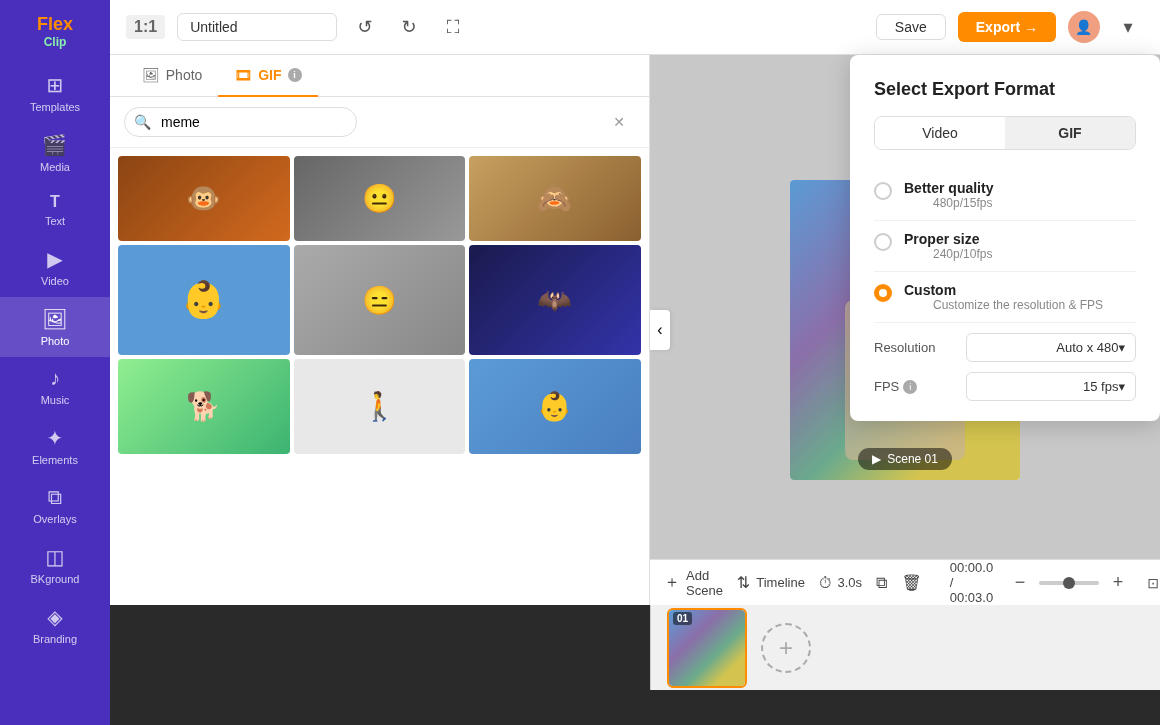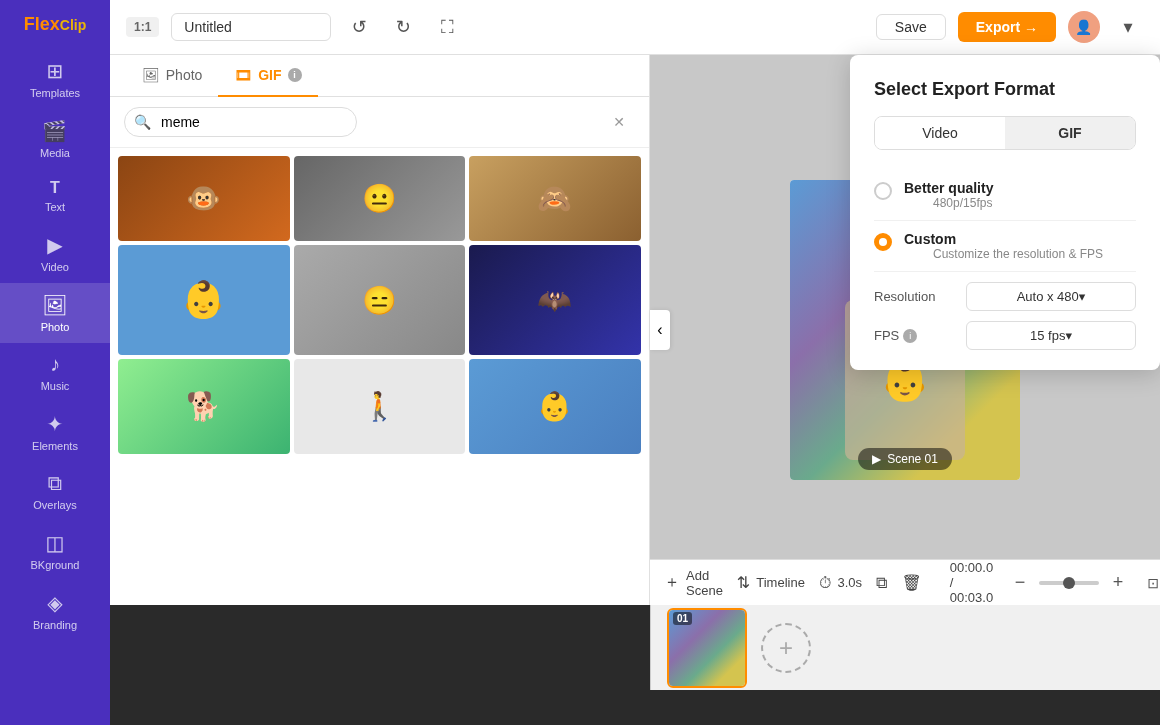--- a/index.html
+++ b/index.html
@@ -7,37 +7,38 @@
 
     
     .sidebar {
       position: absolute; left: 0; top: 0; width: 110px; height: 725px;
       background: #4a2fbd; display: flex; flex-direction: column; align-items: center;
       padding-top: 0;
     }
     .sidebar-logo {
       width: 100%; padding: 14px 10px; display: flex; align-items: center; justify-content: center;
       background: #4a2fbd;
+      flex-direction: column;
     }
     .sidebar-item {
       width: 100%; display: flex; flex-direction: column; align-items: center;
       padding: 10px 0; cursor: pointer; color: rgba(255,255,255,0.75); font-size: 11px; gap: 4px;
     }
     .sidebar-item.active { color: white; background: rgba(255,255,255,0.15); }
     .sidebar-icon { font-size: 20px; }
 
     
     .topbar {
       position: absolute; left: 110px; top: 0; right: 0; height: 55px;
       background: white; border-bottom: 1px solid #e0e0e0;
       display: flex; align-items: center; padding: 0 16px; gap: 12px;
     }
     .ratio-badge {
       background: #f0f0f0; border-radius: 4px; padding: 3px 8px;
-      font-size: 12px; color: #666; font-weight: 600;
+      font-size: 16px; color: #666; font-weight: 600;
     }
     .title-input {
       border: 1px solid #ddd; border-radius: 6px; padding: 5px 12px;
       font-size: 14px; color: #333; width: 160px; background: white;
     }
     .topbar-spacer { flex: 1; }
     .icon-btn {
       width: 32px; height: 32px; border: none; background: none; cursor: pointer;
       display: flex; align-items: center; justify-content: center; font-size: 18px; color: #555;
     }
@@ -193,21 +194,21 @@
     }
     .quality-label { font-size: 14px; font-weight: 600; color: #222; }
     .quality-sub { font-size: 12px; color: #888; margin-left: 29px; }
     .settings-row {
       display: flex; align-items: center; margin-top: 10px; gap: 12px;
     }
     .settings-label { font-size: 13px; color: #555; width: 80px; display: flex; align-items: center; gap: 4px; }
     .select-btn {
       flex: 1; border: 1px solid #ddd; border-radius: 6px; padding: 6px 10px;
       font-size: 13px; background: white; cursor: pointer; display: flex;
-      align-items: center; justify-content: center; color: #333;
+      align-items: center; justify-content: flex-end; color: #333;
     }
     .export-big-btn {
       width: 100%; background: #ff8c00; color: white; border: none;
       padding: 14px; border-radius: 8px; font-size: 16px; font-weight: 700;
       cursor: pointer; margin-top: 20px;
     }
 
     
     .gif-cell-1 { background: linear-gradient(135deg, #8b4513, #d2691e); height: 80px; }
     .gif-cell-2 { background: linear-gradient(135deg, #666, #999); height: 80px; }
@@ -229,21 +230,21 @@
       width: 100%; height: 100%; display: flex; align-items: center; justify-content: center;
       font-size: 28px;
     }
   </style>
 </head>
 <body>
 
 <div class="sidebar">
   <div class="sidebar-logo">
     <span style="color:#ff8c00;font-weight:800;font-size:18px;">Flex</span>
-      <span style="color:#eab308;font-weight:800;font-size:14px;">Clip</span>
+      <span style="color:#86efac;font-weight:800;font-size:12px;">Clip</span>
   </div>
   <div class="sidebar-item">
     <span class="sidebar-icon">⊞</span>
     <span>Templates</span>
   </div>
   <div class="sidebar-item">
     <span class="sidebar-icon">🎬</span>
     <span>Media</span>
   </div>
   <div class="sidebar-item">
@@ -429,20 +430,27 @@
   </div>
 
   <div class="quality-option">
     <div class="radio-outer"></div>
     <div>
       <div class="quality-label">Better quality</div>
       <div class="quality-sub">480p/15fps</div>
     </div>
   </div>
 
+  <div class="quality-option">
+    <div class="radio-outer"></div>
+    <div>
+      <div class="quality-label">Proper size</div>
+      <div class="quality-sub">240p/10fps</div>
+    </div>
+  </div>
 
   <div class="quality-option">
     <div class="radio-outer checked">
       <div class="radio-inner"></div>
     </div>
     <div>
       <div class="quality-label">Custom</div>
       <div class="quality-sub">Customize the resolution &amp; FPS</div>
     </div>
   </div>

